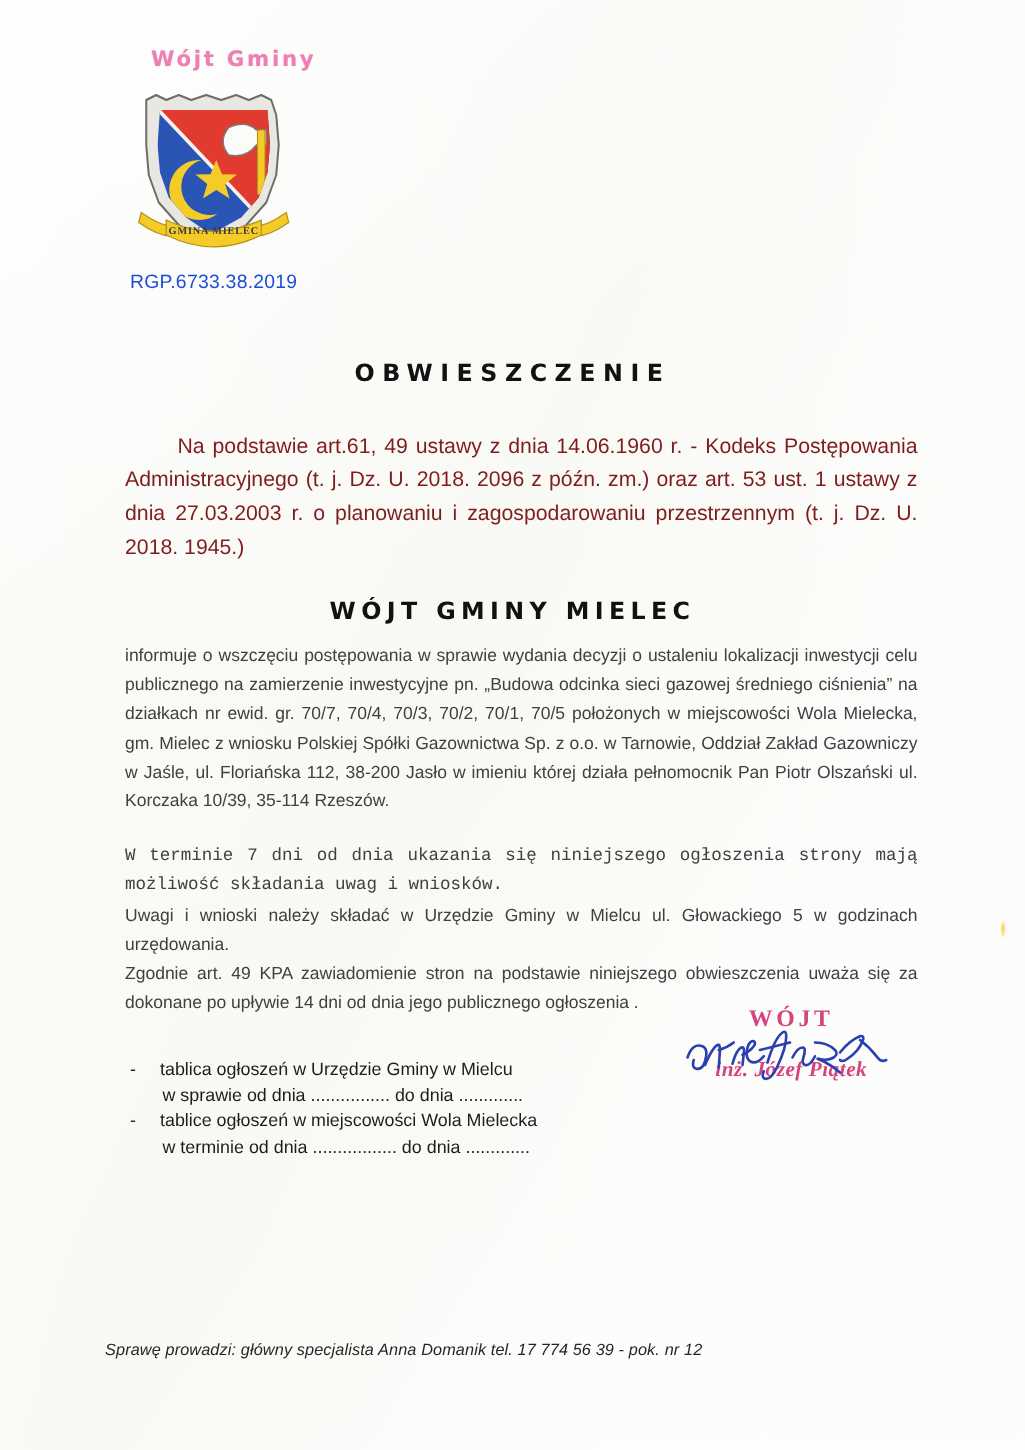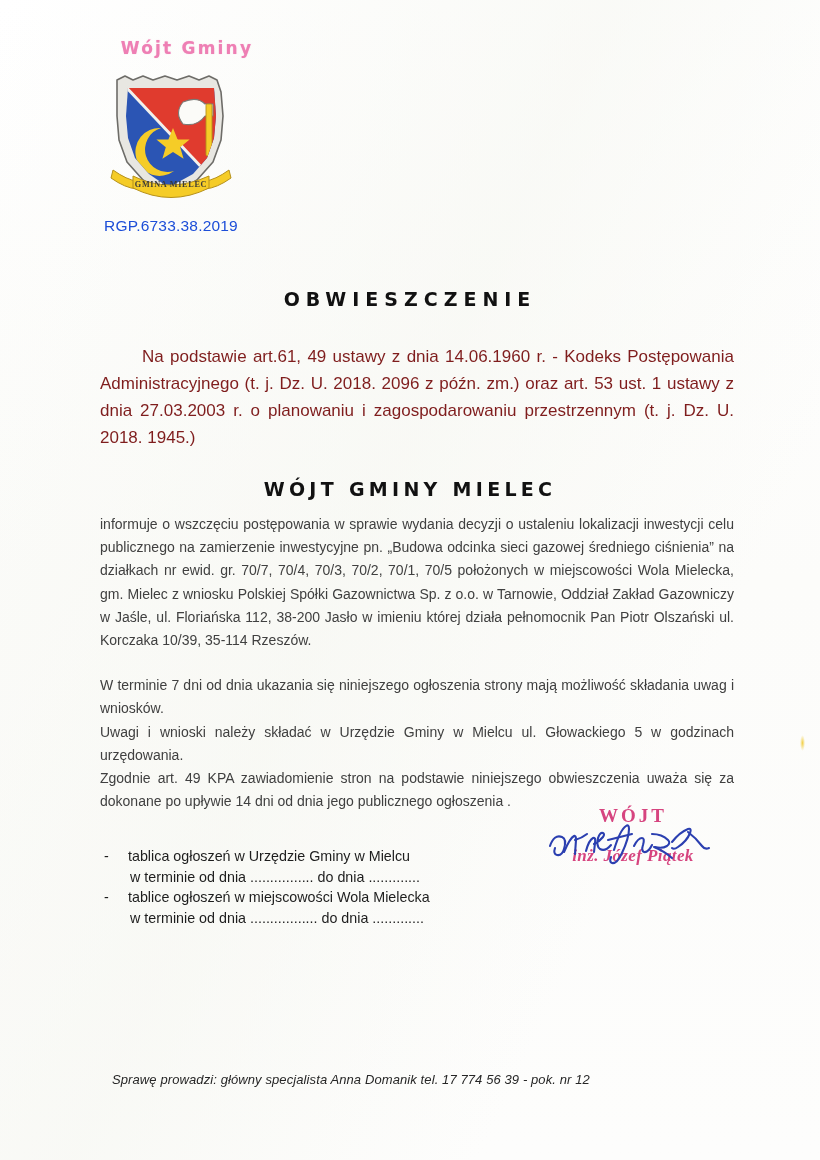--- a/index.html
+++ b/index.html
@@ -132,21 +132,21 @@
     left: 100px;
     top: 513px;
     width: 634px;
     font-size: 14px;
     line-height: 23.2px;
     text-align: justify;
     text-justify: inter-word;
     color: #404040;
   }
   .body-block p { margin: 0; }
-  .body-block p.gap { margin-top: 22px; }
+  .body-block p.gap { margin-top: 22px; font-family: Liberation Mono, monospace; }
   .body-block p.tight { margin-top: 0; }
 
   
   .signature-block {
     position: absolute;
     left: 528px;
     top: 806px;
     width: 210px;
     height: 72px;
     text-align: center;
@@ -189,21 +189,21 @@
     color: #1d1d1d;
   }
   .dist-row { display: flex; align-items: flex-start; }
   .dist-bullet { width: 24px; flex: none; }
   .dist-body { flex: 1; }
   .dist-sub { display: block; padding-left: 2px; }
 
   
   .footer-note {
     position: absolute;
-    left: 112px;
+    left: 84px;
     top: 1072px;
     font-style: italic;
     font-size: 13px;
     color: #262626;
     letter-spacing: 0.1px;
   }
 </style>
 </head>
 <body>
 
@@ -289,21 +289,21 @@
         <path d="M146 12 q8 6 14 14 q3 4 7 2"></path>
       </g>
     </svg>
   </div>
 
   <div class="distribution">
     <div class="dist-row">
       <span class="dist-bullet">-</span>
       <span class="dist-body">
         <span>tablica ogłoszeń w Urzędzie Gminy w Mielcu</span>
-        <span class="dist-sub">w terminie od dnia ................ do dnia .............</span>
+        <span class="dist-sub">w sprawie od dnia ................ do dnia .............</span>
       </span>
     </div>
     <div class="dist-row">
       <span class="dist-bullet">-</span>
       <span class="dist-body">
         <span>tablice ogłoszeń w miejscowości Wola Mielecka</span>
         <span class="dist-sub">w terminie od dnia ................. do dnia .............</span>
       </span>
     </div>
   </div>

